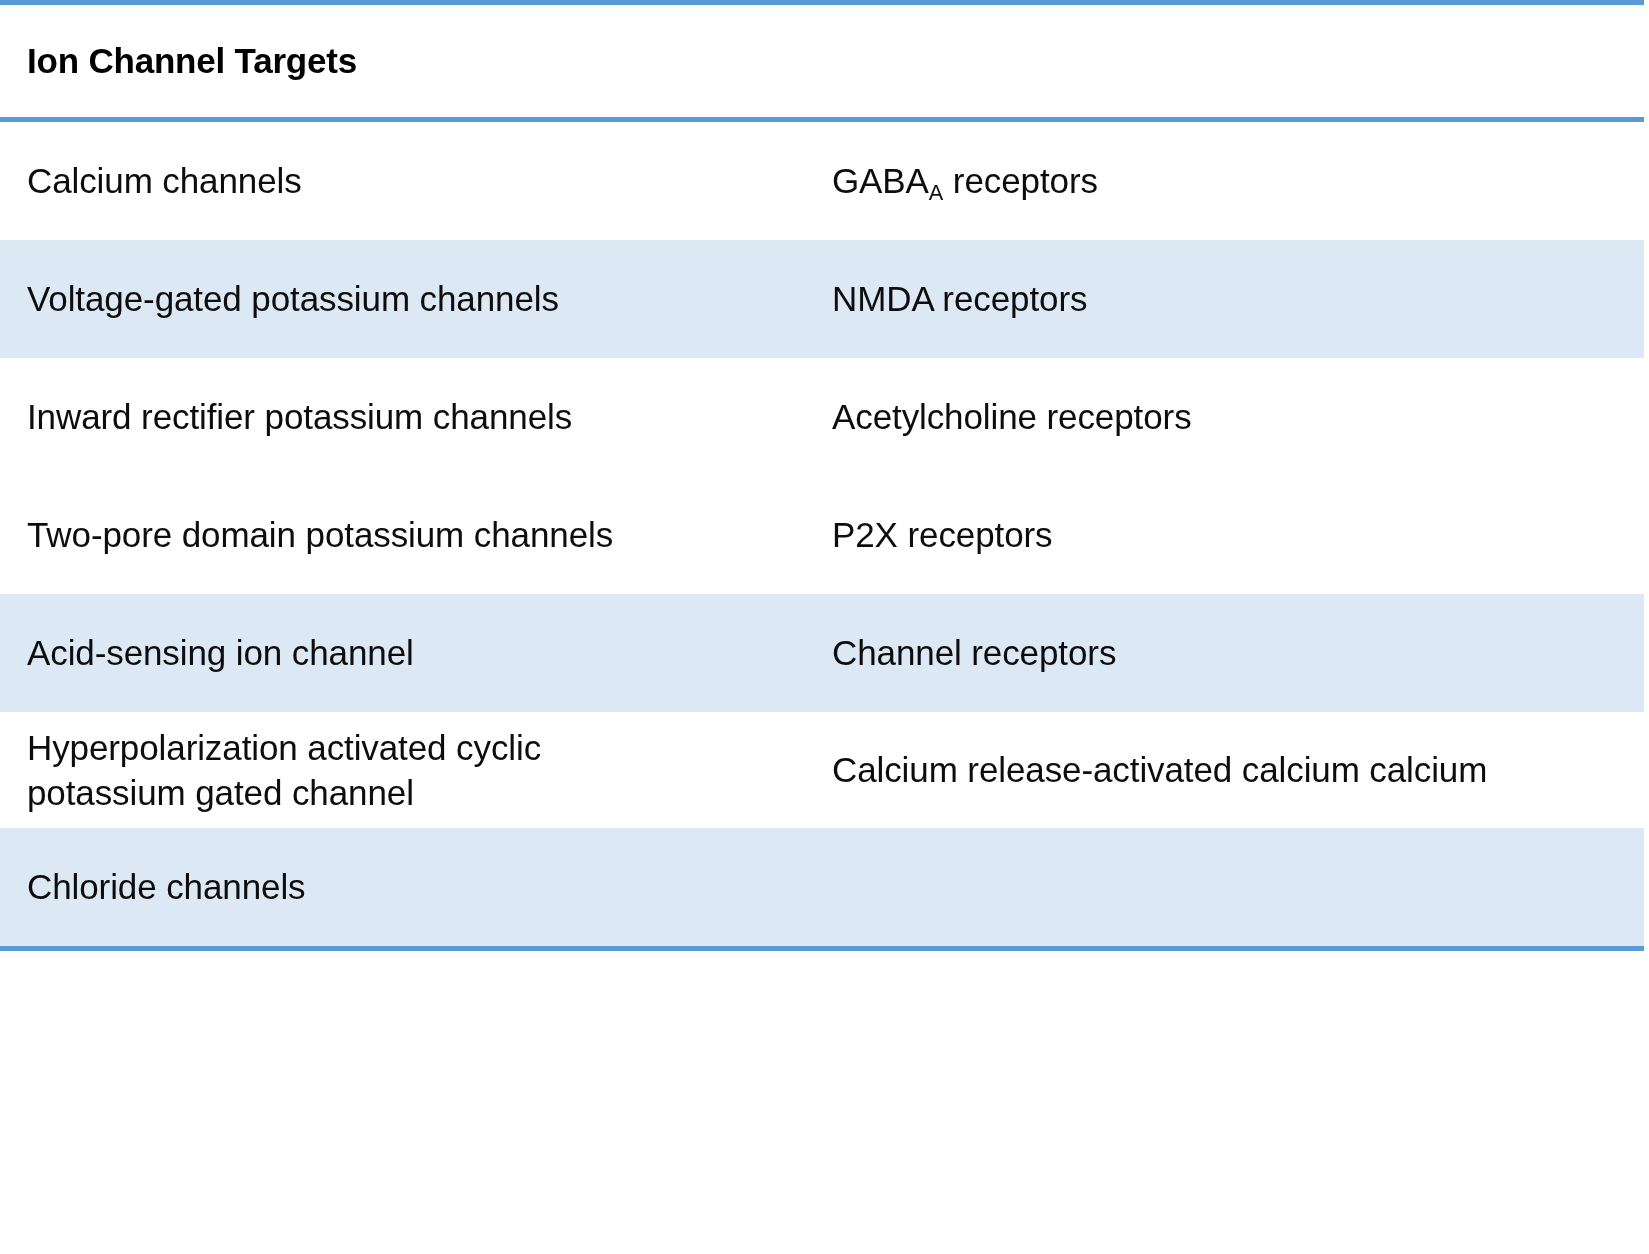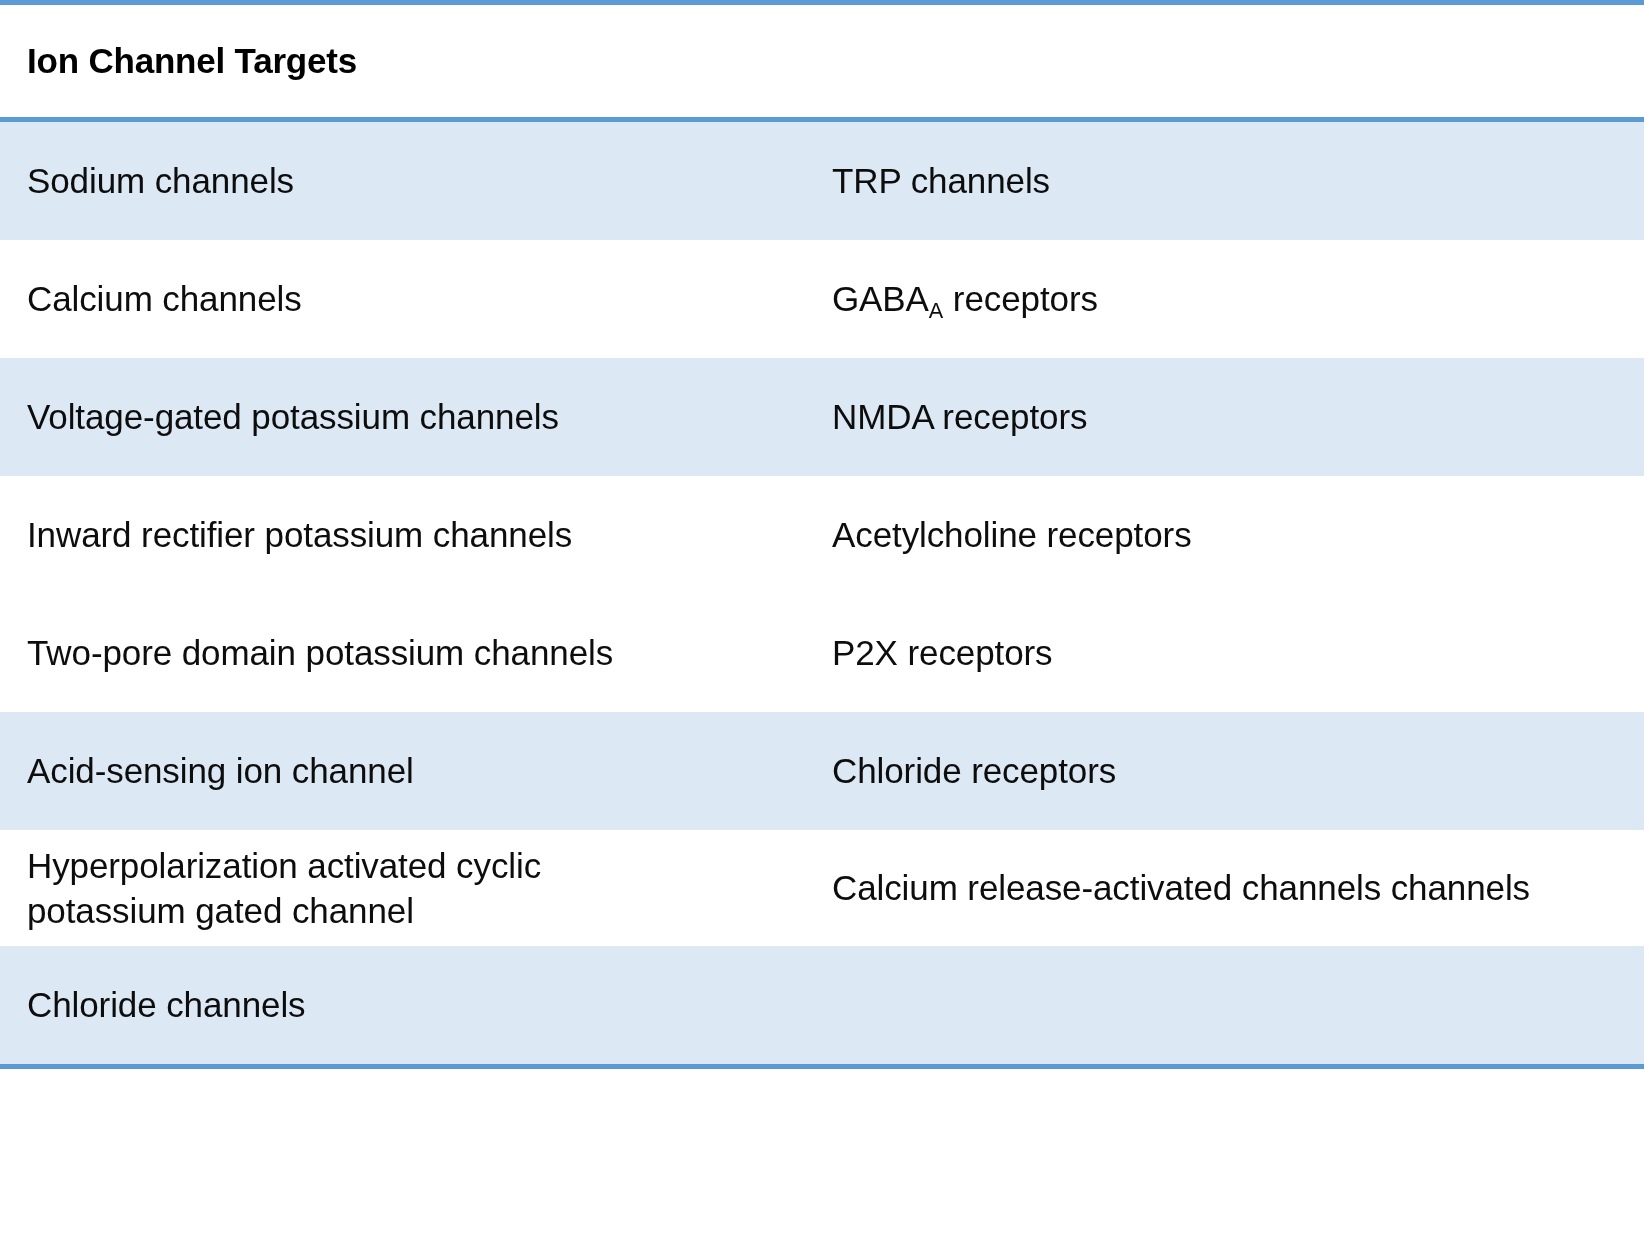--- a/index.html
+++ b/index.html
@@ -115,24 +115,20 @@
       <tr class="caption-row">
         <td class="caption-cell" colspan="2">Ion Channel Targets</td>
       </tr>
 
       <tr>
         <td colspan="2" style="padding:0;height:5px;">
           <div class="rule-header"></div>
         </td>
       </tr>
 
-      <tr class="data-row shaded">
-        <td class="cell cell-left">Sodium channels</td>
-        <td class="cell cell-right">TRP channels</td>
-      </tr>
 
       <tr class="data-row plain">
         <td class="cell cell-left">Calcium channels</td>
         <td class="cell cell-right"><span>GABA</span><sub>A</sub><span> receptors</span></td>
       </tr>
 
       <tr class="data-row shaded">
         <td class="cell cell-left">Voltage-gated potassium channels</td>
         <td class="cell cell-right">NMDA receptors</td>
       </tr>
@@ -143,29 +139,29 @@
       </tr>
 
 
       <tr class="data-row plain">
         <td class="cell cell-left">Two-pore domain potassium channels</td>
         <td class="cell cell-right">P2X receptors</td>
       </tr>
 
       <tr class="data-row shaded">
         <td class="cell cell-left">Acid-sensing ion channel</td>
-        <td class="cell cell-right">Chloride receptors</td>
+        <td class="cell cell-right">Channel receptors</td>
       </tr>
 
       <tr class="data-row plain tall">
         <td class="cell cell-left">
             <span class="line2">Hyperpolarization activated cyclic</span>
             <span class="line2">potassium gated channel</span>
           </td>
-        <td class="cell cell-right">Calcium release-activated channels channels</td>
+        <td class="cell cell-right">Calcium release-activated calcium calcium</td>
       </tr>
 
       <tr class="data-row shaded">
         <td class="cell cell-left">Chloride channels</td>
         <td class="cell cell-right"></td>
       </tr>
 
       <tr>
         <td colspan="2" style="padding:0;height:5px;">
           <div class="rule-bottom"></div>

